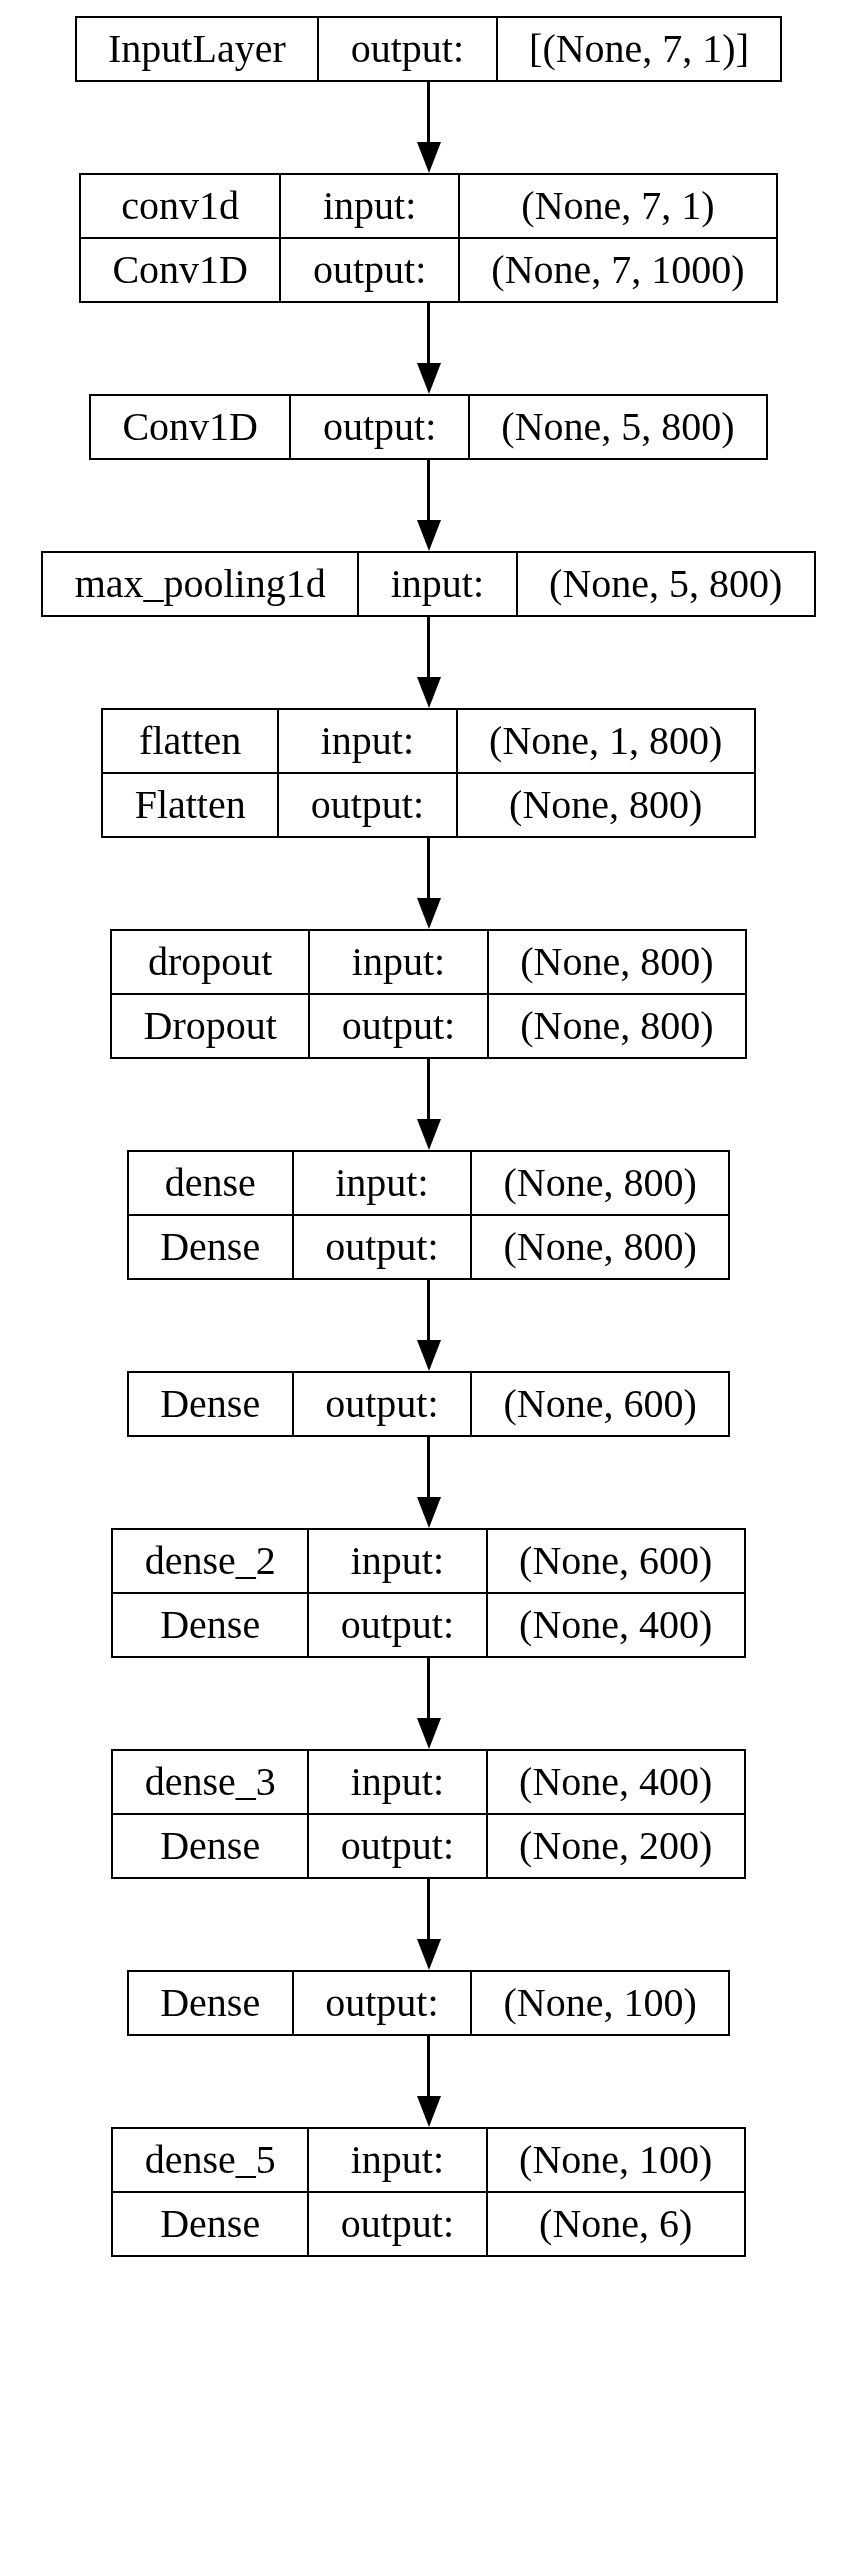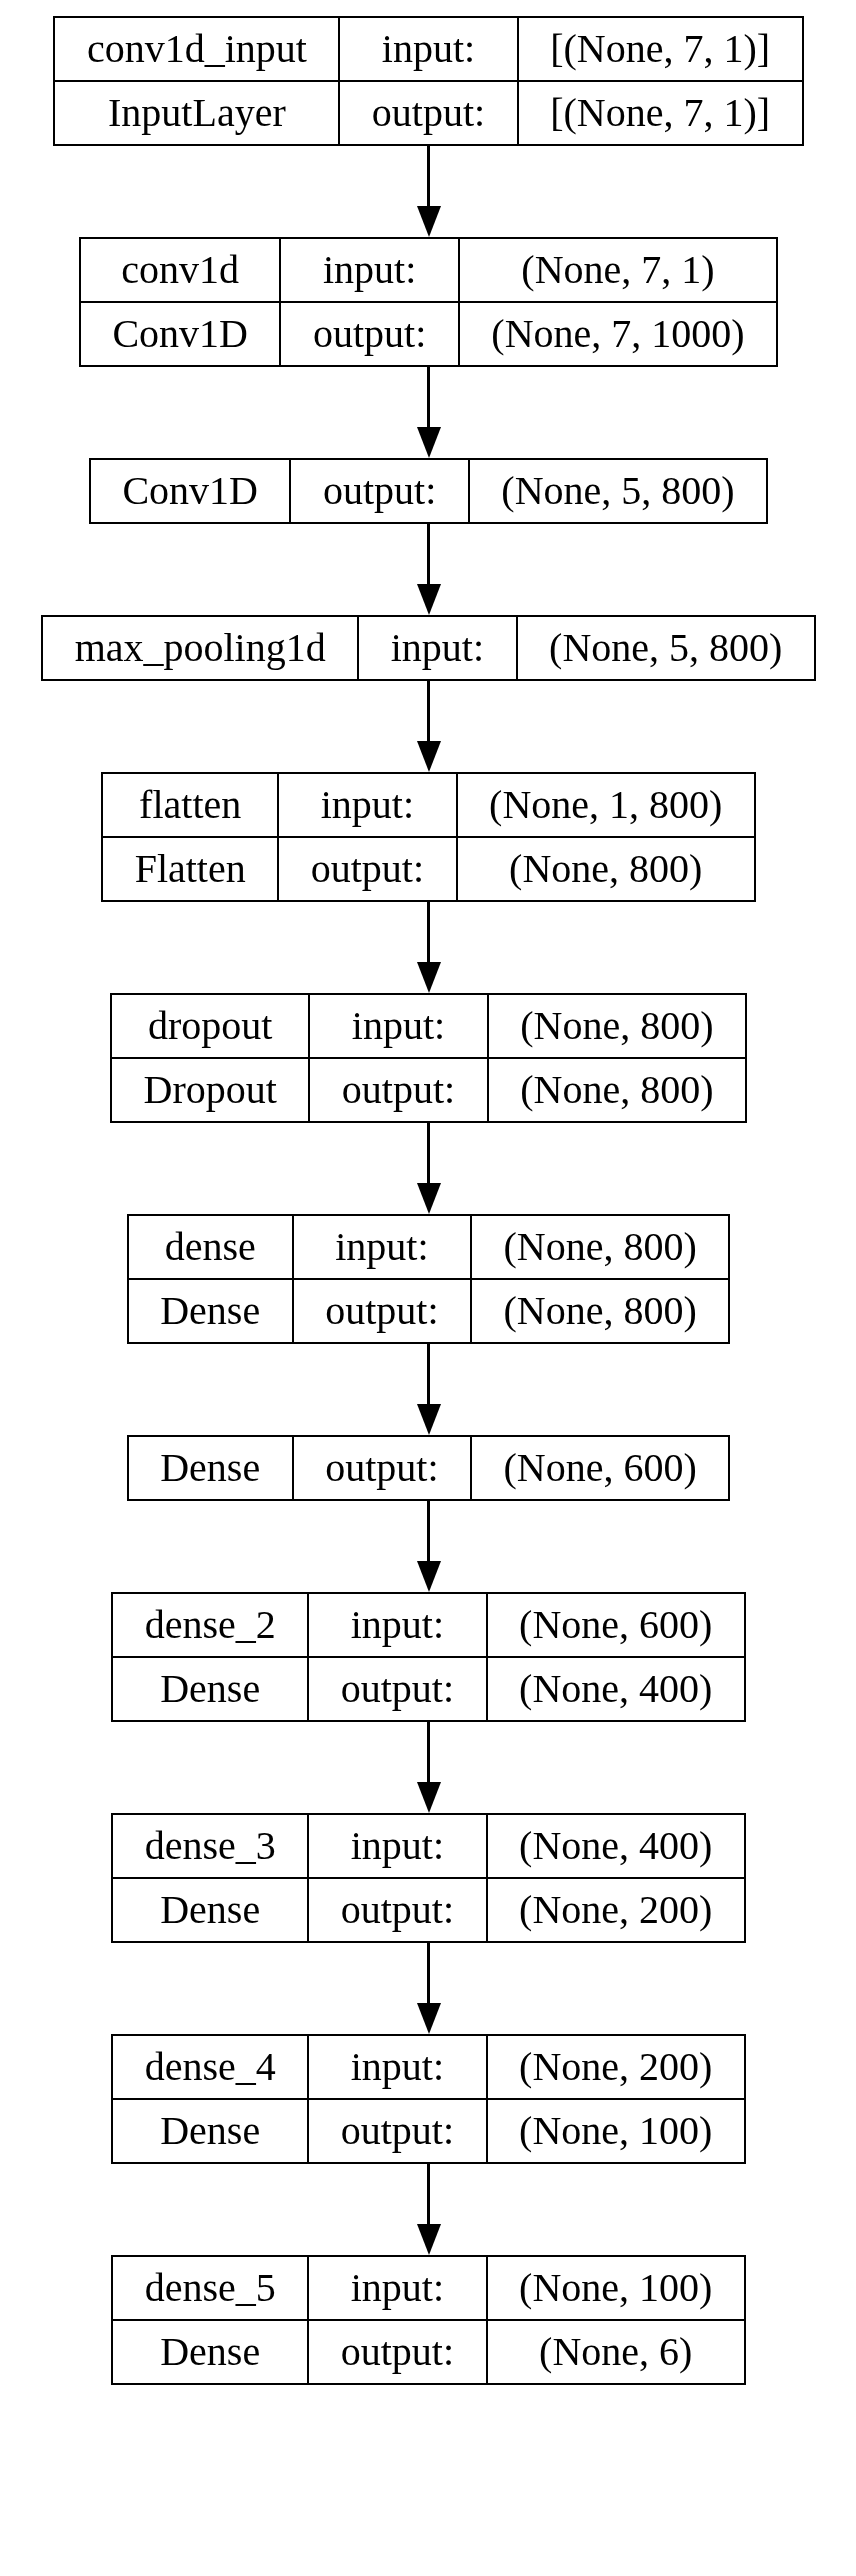--- a/index.html
+++ b/index.html
@@ -51,30 +51,25 @@
     border-left: 12px solid transparent;
     border-right: 12px solid transparent;
     border-top: 31.5px solid #000000;
   }
 </style>
 </head>
 <body>
 
 <table class="node">
   <tbody>
-      <tr>
-    <td>conv1d_input</td>
-    <td>input:</td>
+  <tr>
+    <td>InputLayer</td>
+    <td>output:</td>
     <td>[(None, 7, 1)]</td>
   </tr>
-  <tr>
-    <td>InputLayer</td>
-    <td>output:</td>
-    <td>[(None, 7, 1)]</td>
-  </tr>
 </tbody>
   </table>
 
 <div class="arrow">
   <div class="shaft"></div>
   <div class="head"></div>
 </div>
 
 <table class="node">
   <tbody>
@@ -236,25 +231,20 @@
 </tbody>
   </table>
 
 <div class="arrow">
   <div class="shaft"></div>
   <div class="head"></div>
 </div>
 
 <table class="node">
   <tbody>
-      <tr>
-    <td>dense_4</td>
-    <td>input:</td>
-    <td>(None, 200)</td>
-  </tr>
   <tr>
     <td>Dense</td>
     <td>output:</td>
     <td>(None, 100)</td>
   </tr>
 </tbody>
   </table>
 
 <div class="arrow">
   <div class="shaft"></div>

